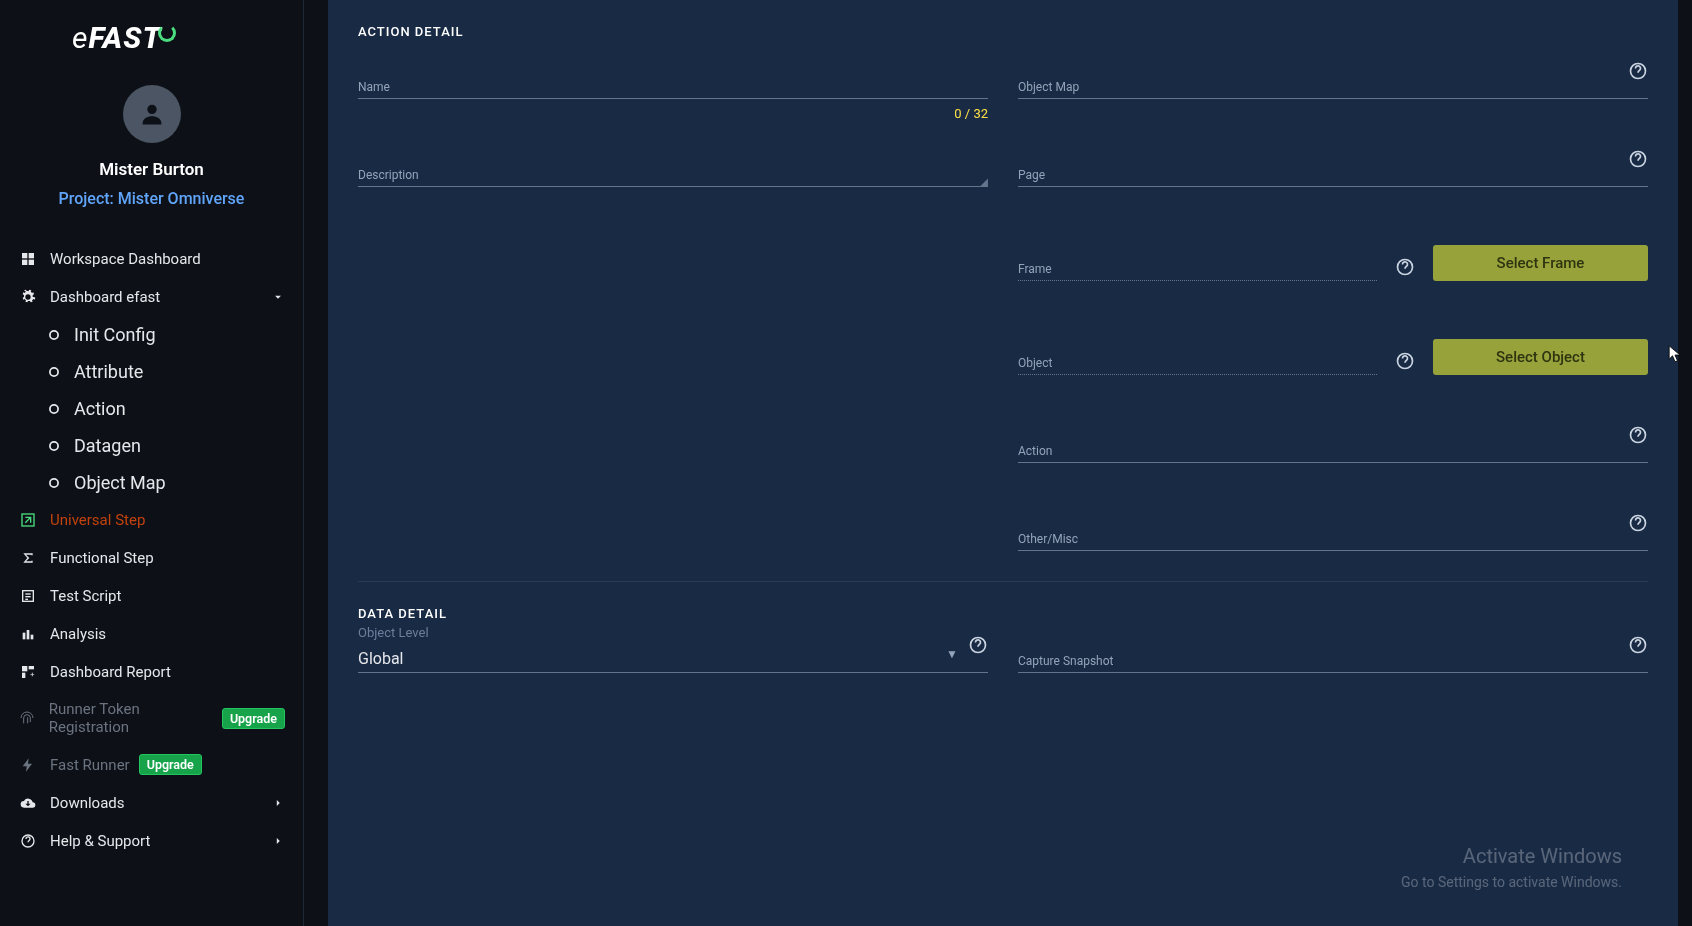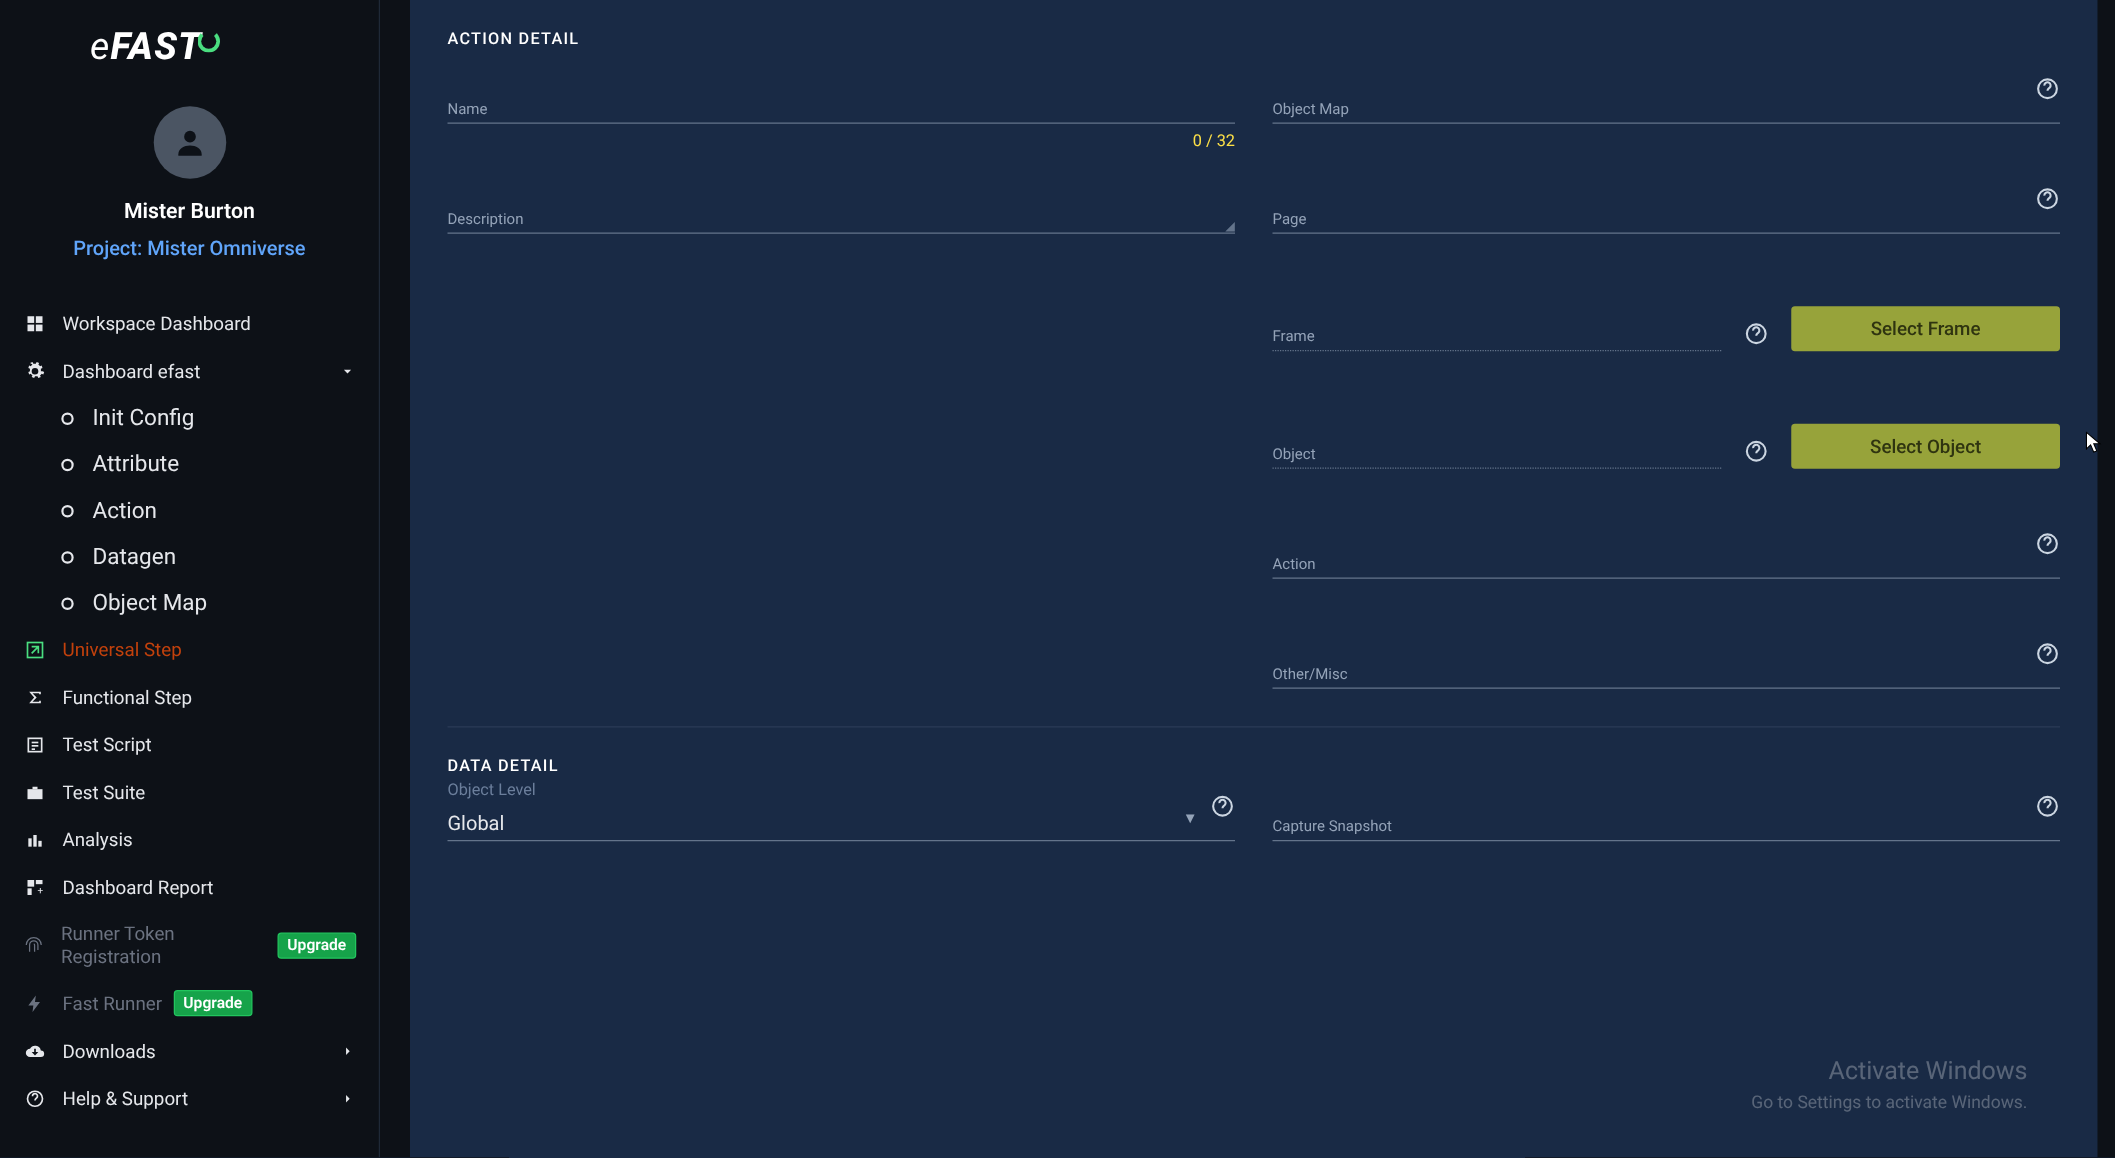--- a/index.html
+++ b/index.html
@@ -156,29 +156,20 @@
             <line x1="8" y1="9" x2="16" y2="9"></line>
             <line x1="8" y1="13" x2="16" y2="13"></line>
             <line x1="8" y1="17" x2="12" y2="17"></line>
           </svg>
         </span>
       <span>Test Script</span>
     </div>
     <div class="nav-item">
       <span class="icon">
           <svg viewBox="0 0 24 24" width="16" height="16" fill="#e5e7eb">
-            <rect x="3" y="8" width="18" height="12"></rect>
-            <path d="M9 8V5h6v3"></path>
-          </svg>
-        </span>
-      <span>Test Suite</span>
-    </div>
-    <div class="nav-item">
-      <span class="icon">
-          <svg viewBox="0 0 24 24" width="16" height="16" fill="#e5e7eb">
             <rect x="4" y="10" width="4" height="10"></rect>
             <rect x="10" y="6" width="4" height="14"></rect>
             <rect x="16" y="13" width="4" height="7"></rect>
           </svg>
         </span>
       <span>Analysis</span>
     </div>
     <div class="nav-item">
       <span class="icon">
           <svg viewBox="0 0 24 24" width="16" height="16" fill="#e5e7eb">

